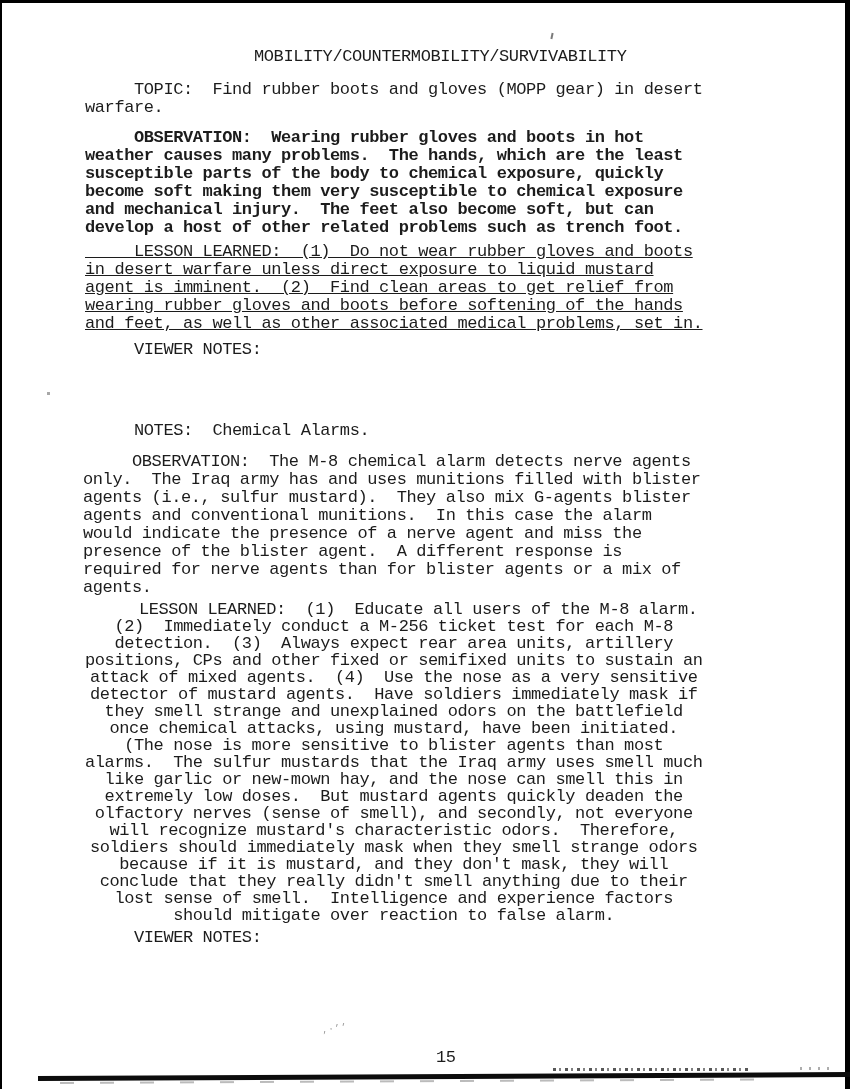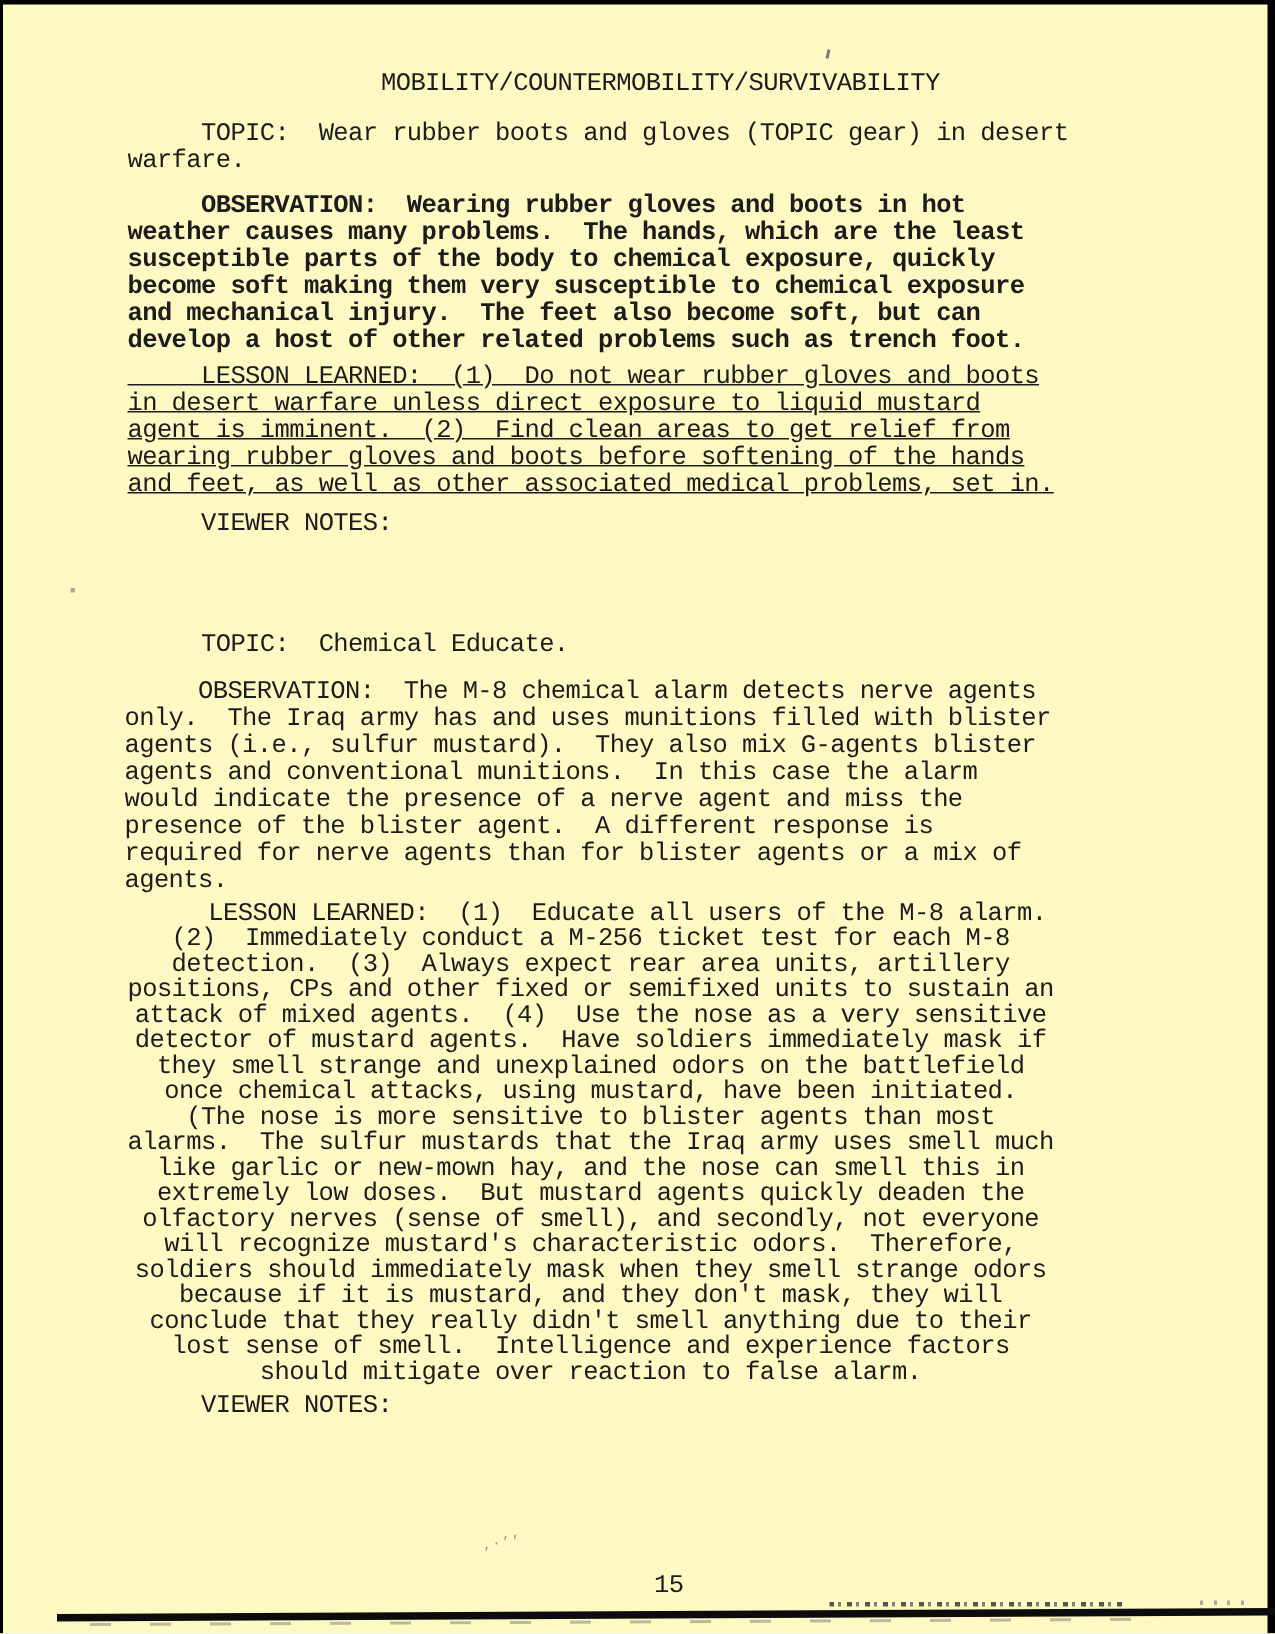--- a/index.html
+++ b/index.html
@@ -1,20 +1,20 @@
 <!DOCTYPE html>
 <html><head>
 <meta charset="utf-8">
 <style>
   html, body { margin: 0; padding: 0; background: #e8e8e8; }
   .page {
     position: relative;
     width: 850px;
     height: 1089px;
-    background: #fef9c3;
+    background: #ffffff;
     overflow: hidden;
     font-family: "Liberation Mono", "DejaVu Sans Mono", monospace;
     color: #1c1c1c;
   }
   .txt {
     position: absolute;
     white-space: pre;
     font-size: 17px;
     line-height: 18px;
     letter-spacing: -0.4px;
@@ -80,36 +80,36 @@
 
 <div class="page">
 
   <div class="border-bar" style="left:0; top:0; width:850px; height:3px;"></div>
   <div class="border-bar" style="left:0; top:0; width:2px; height:1089px;"></div>
   <div class="border-bar" style="left:845px; top:0; width:5px; height:1089px;"></div>
 
   <div class="txt" style="left:254px; top:48px;"></div>
   <div class="txt" style="left:254px; top:48px;">MOBILITY/COUNTERMOBILITY/SURVIVABILITY</div>
 
-  <div class="txt" style="left:85px; top:81px;">     TOPIC:  Wear rubber boots and gloves (TOPIC gear) in desert
+  <div class="txt" style="left:85px; top:81px;">     TOPIC:  Find rubber boots and gloves (MOPP gear) in desert
 warfare.</div>
   <div class="txt" style="left:85px; top:129px;font-weight:bold;">     OBSERVATION:  Wearing rubber gloves and boots in hot
 weather causes many problems.  The hands, which are the least
 susceptible parts of the body to chemical exposure, quickly
 become soft making them very susceptible to chemical exposure
 and mechanical injury.  The feet also become soft, but can
 develop a host of other related problems such as trench foot.</div>
   <div class="txt" style="left:85px; top:243px;text-decoration:underline;">     LESSON LEARNED:  (1)  Do not wear rubber gloves and boots
 in desert warfare unless direct exposure to liquid mustard
 agent is imminent.  (2)  Find clean areas to get relief from
 wearing rubber gloves and boots before softening of the hands
 and feet, as well as other associated medical problems, set in.</div>
   <div class="txt" style="left:85px; top:341px;">     VIEWER NOTES:</div>
 
-  <div class="txt" style="left:85px; top:422px;">     TOPIC:  Chemical Educate.</div>
+  <div class="txt" style="left:85px; top:422px;">     NOTES:  Chemical Alarms.</div>
   <div class="txt" style="left:83px; top:453px;">     OBSERVATION:  The M-8 chemical alarm detects nerve agents
 only.  The Iraq army has and uses munitions filled with blister
 agents (i.e., sulfur mustard).  They also mix G-agents blister
 agents and conventional munitions.  In this case the alarm
 would indicate the presence of a nerve agent and miss the
 presence of the blister agent.  A different response is
 required for nerve agents than for blister agents or a mix of
 agents.</div>
   <div class="txt tight" style="left:85px; top:601px;text-align:center;">     LESSON LEARNED:  (1)  Educate all users of the M-8 alarm.
 (2)  Immediately conduct a M-256 ticket test for each M-8

